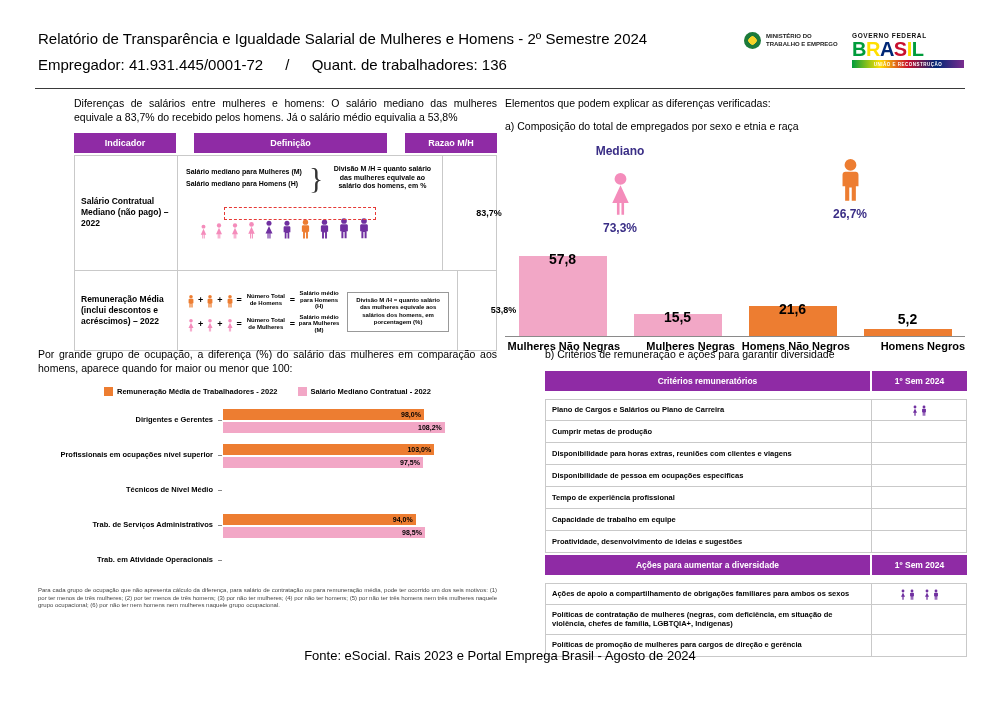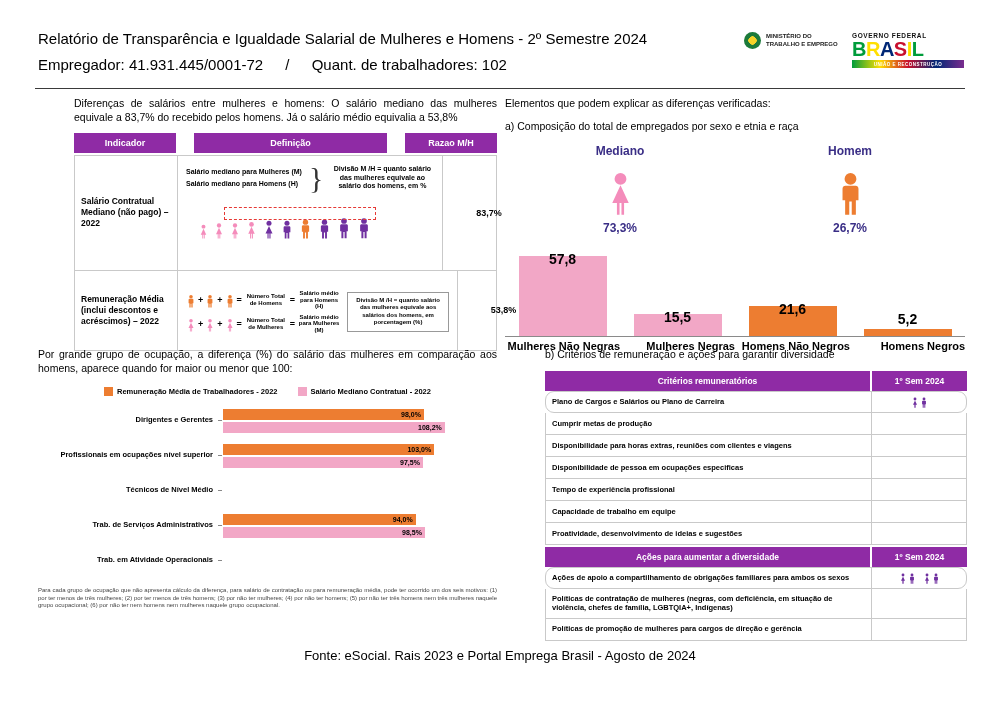--- a/index.html
+++ b/index.html
@@ -91,38 +91,38 @@
   .occ-tick { width:4px; border-top:1px solid #888; flex:none; margin-right:1px; }
   .occ-bars { display:flex; flex-direction:column; gap:2px; flex:1; }
   .occ-bar { height:11px; position:relative; }
   .occ-val { position:absolute; right:3px; top:50%; transform:translateY(-50%); font-size:7px; font-weight:bold; color:#000; white-space:nowrap; }
   .footnote { margin-top:14px; font-size:6px; color:#444; line-height:1.3; text-align:justify; }
   
   .crit-table { margin-top:9px; }
   .crit-head { display:grid; grid-template-columns:1fr 95px; gap:2px; margin-top:2px; }
   .crit-head > div { background:var(--purple); color:#fff; font-size:8.5px; font-weight:bold; text-align:center; padding:5px 3px; }
   .crit-row { display:grid; grid-template-columns:1fr 95px; border:1px solid var(--border); border-top:none; min-height:22px; }
-  .crit-row.after-head { border-top:1px solid var(--border); margin-top:0;border-radius:9px; }
+  .crit-row.after-head { border-top:1px solid var(--border); margin-top:8px; }
   .crit-label { font-size:7.5px; font-weight:bold; padding:5px 6px; display:flex; align-items:center; line-height:1.25; }
   .crit-check { border-left:1px solid var(--border); display:flex; align-items:center; justify-content:center; gap:1px; color:var(--violet); }
   .mini-person { width:8px; height:13px; display:inline-block; }
   
   .footer { position:absolute; top:648px; left:0; width:100%; text-align:center; font-size:13px; color:#000; }
 </style>
 </head>
 <body>
 
 <div class="page">
 
   <div class="header">
     <div class="title">Relatório de Transparência e Igualdade Salarial de Mulheres e Homens - 2º Semestre 2024</div>
     <div class="subtitle">
       <span>Empregador: 41.931.445/0001-72</span>
       <span class="sep">/</span>
-      <span>Quant. de trabalhadores: 102</span>
+      <span>Quant. de trabalhadores: 136</span>
     </div>
   </div>
 
   <div class="logos">
     <div class="logo-mte">
       <span class="mte-emblem"></span>
       <span class="mte-text">MINISTÉRIO DO TRABALHO E EMPREGO</span>
     </div>
     <div class="logo-gov">
       <div class="gov-federal">GOVERNO FEDERAL</div>
@@ -296,21 +296,20 @@
         <div class="sex-label">Mediano</div>
         <span class="person big-person pf c-pink">
             <svg viewBox="0 0 24 32" preserveAspectRatio="xMidYMax meet">
               <circle cx="12" cy="5" r="4.3" fill="currentColor"></circle>
               <path fill="currentColor" d="M12 9.6 L6 22.5 H9.4 V31 H11.3 V22.5 H12.7 V31 H14.6 V22.5 H18 Z"></path>
             </svg>
           </span>
         <div class="sex-pct">73,3%</div>
       </div>
       <div class="sex-col">
-        <div class="sex-label">Homem</div>
         <span class="person big-person pm c-orange">
             <svg viewBox="0 0 24 32" preserveAspectRatio="xMidYMax meet">
               <circle cx="12" cy="5" r="4.3" fill="currentColor"></circle>
               <path fill="currentColor" d="M8.3 10 H15.7 C16.9 10 17.8 10.9 17.8 12.1 V20.5 H15.9 V31 H12.9 V21.5 H11.1 V31 H8.1 V20.5 H6.2 V12.1 C6.2 10.9 7.1 10 8.3 10 Z"></path>
             </svg>
           </span>
         <div class="sex-pct">26,7%</div>
       </div>
     </div>
 

